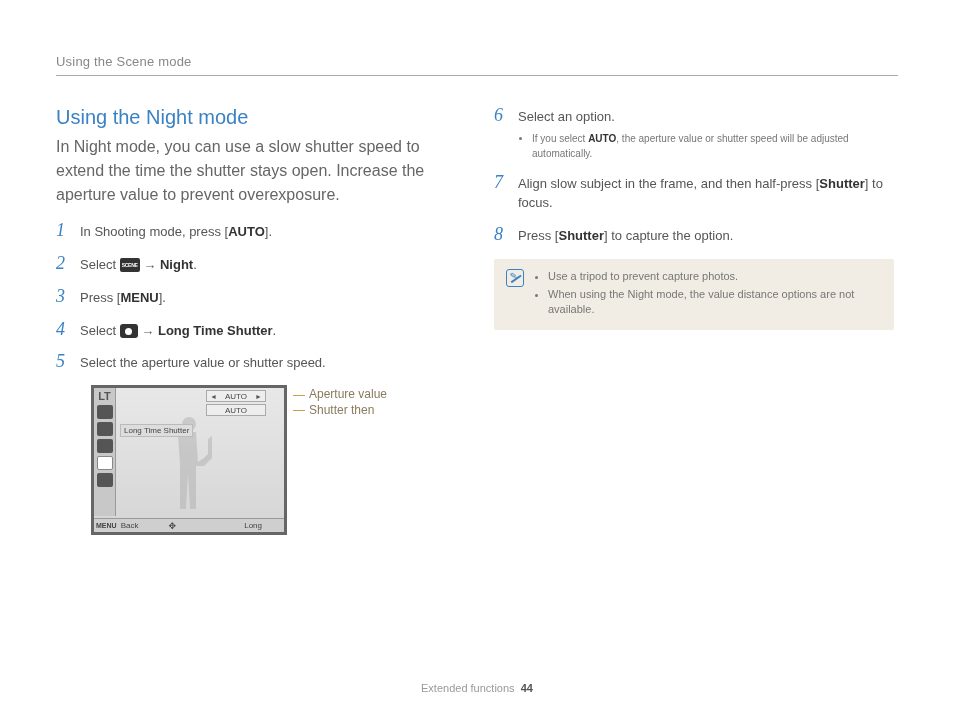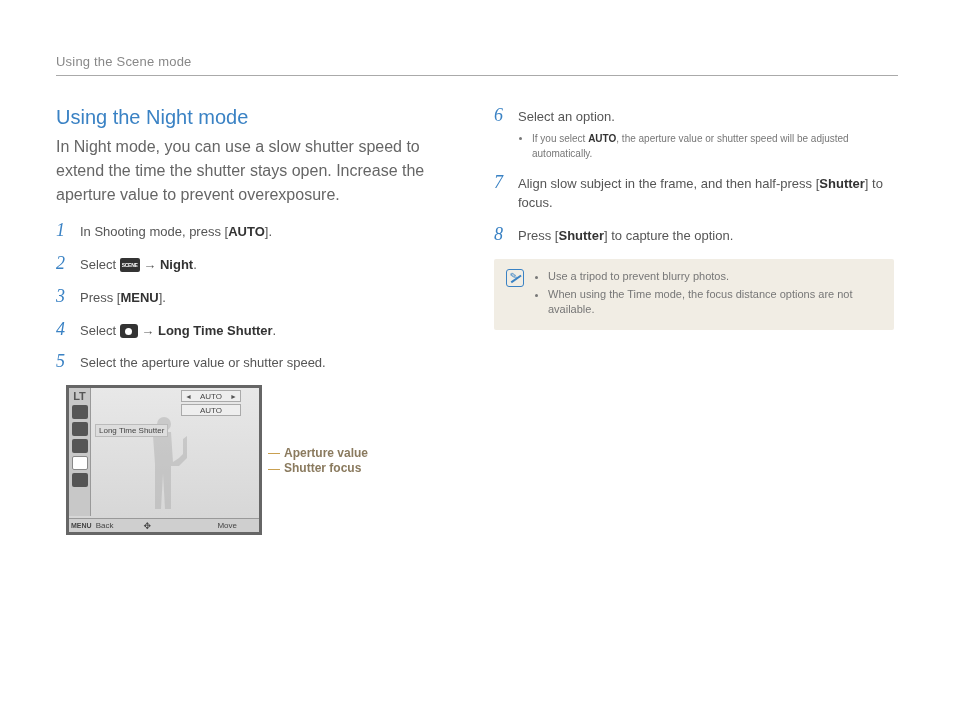--- a/index.html
+++ b/index.html
@@ -17,41 +17,41 @@
   .strong { font-weight: bold; color: #333; }
   .sub { margin-left: 0; margin-top: 4px; }
   .sub li { list-style: disc; font-size: 10px; color: #777; margin-left: 14px; line-height: 1.5; }
   .icon-inline { display: inline-flex; align-items: center; justify-content: center; vertical-align: middle; }
   .scene-icon { width: 20px; height: 14px; background: #333; border-radius: 2px; color: #fff; font-size: 6px; font-weight: bold; position: relative; }
   .scene-icon::before { content: 'SCENE'; position: absolute; top: 4px; left: 2px; font-size: 5px; letter-spacing: -0.3px; }
   .cam-icon { width: 18px; height: 14px; background: #333; border-radius: 3px; position: relative; }
   .cam-icon::after { content: ''; position: absolute; width: 7px; height: 7px; border-radius: 50%; background: #fff; top: 3.5px; left: 5.5px; }
   .cam-icon::before { content: ''; position: absolute; width: 3px; height: 3px; border-radius: 50%; background: #333; top: 5.5px; left: 7.5px; }
   
-  .screenshot-row { display: flex; align-items: center; gap: 6px; margin-top: 4px; margin-left: 10px; }
+  .screenshot-row { display: flex; align-items: flex-start; gap: 6px; margin-top: 4px; margin-left: 35px; }
   .lcd { width: 196px; height: 150px; border: 3px solid #666; background: linear-gradient(#e8e8e8, #d5d5d5); position: relative; font-size: 9px; color: #444; }
   .lcd-left { position: absolute; left: 0; top: 0; width: 22px; height: 128px; background: #c8c8c8; border-right: 1px solid #999; display: flex; flex-direction: column; align-items: center; padding-top: 2px; }
   .lcd-lt { font-weight: bold; font-size: 11px; color: #555; }
   .lcd-left .ic { width: 16px; height: 14px; margin-top: 3px; background: #555; border-radius: 2px; }
   .lcd-left .ic4 { background: #fff; border: 1px solid #888; }
   .lcd-autos { position: absolute; top: 2px; left: 112px; }
   .auto-pill { width: 60px; height: 12px; background: #eee; border: 1px solid #aaa; margin-bottom: 2px; font-size: 8px; display: flex; align-items: center; justify-content: center; position: relative; }
   .auto-pill .arr { position: absolute; font-size: 7px; color: #555; }
   .auto-pill .arr.l { left: 3px; }
   .auto-pill .arr.r { right: 3px; }
   .lcd-label { position: absolute; top: 36px; left: 26px; background: #ddd; padding: 1px 3px; font-size: 8px; border: 1px solid #bbb; }
   .figure { position: absolute; left: 72px; top: 26px; width: 50px; height: 100px; opacity: 0.45; }
   .lcd-bottom { position: absolute; bottom: 0; left: 0; right: 0; height: 14px; background: #cfcfcf; border-top: 1px solid #999; display: flex; align-items: center; font-size: 8px; }
   .lcd-bottom .menu { font-weight: bold; margin-left: 2px; font-size: 7px; }
   .lcd-bottom .back { margin-left: 4px; }
   .lcd-bottom .move { margin-left: auto; margin-right: 22px; }
   .lcd-bottom .cross { margin-right: -2px; margin-left: 30px; font-size: 9px; }
   
   .callouts { font-size: 12px; color: #8a7a5e; line-height: 1.3; padding-top: 2px; }
-  .callout-line { display: flex; align-items: center; font-weight: bold; }
+  .callout-line { display: flex; align-items: center; }
   .line-dash { width: 12px; height: 1px; background: #c9a050; margin-right: 4px; }
   
   .note-box { display: flex; gap: 10px; background: #F1EDE4; border-radius: 2px; padding: 10px 12px; margin-top: 14px; font-size: 11px; color: #777; }
   .note-icon { width: 18px; height: 18px; border: 1.5px solid #3A82C4; border-radius: 3px; flex-shrink: 0; position: relative; color: #3A82C4; }
   .note-icon::after { content: ''; position: absolute; left: 3px; top: 8px; width: 12px; height: 1.5px; background: #3A82C4; transform: rotate(-35deg); }
   .note-icon::before { content: '✎'; position: absolute; font-size: 9px; left: 3px; top: 1px; transform: rotate(-10deg); }
   .note-list li { list-style: disc; margin-left: 14px; margin-bottom: 2px; line-height: 1.4; }
   
   .footer { position: absolute; bottom: 26px; left: 0; right: 0; text-align: center; font-size: 11px; color: #999; }
   .footer .pg { color: #555; font-weight: bold; }
@@ -121,31 +121,31 @@
             </div>
             <div class="auto-pill">
               <span>AUTO</span>
             </div>
           </div>
           <div class="lcd-label">Long Time Shutter</div>
           <div class="lcd-bottom">
             <span class="menu">MENU</span>
             <span class="back">Back</span>
             <span class="cross">✥</span>
-            <span class="move">Move</span>
+            <span class="move">Long</span>
           </div>
         </div>
         <div class="callouts">
           <div class="callout-line">
               <span class="line-dash"></span>
               <span>Aperture value</span>
             </div>
           <div class="callout-line">
               <span class="line-dash"></span>
-              <span>Shutter focus</span>
+              <span>Shutter then</span>
             </div>
         </div>
       </div>
     </div>
 
     <div class="col">
       <ol class="steps">
         <li>
           <span class="stepnum">6</span>
           <span class="steptext">
@@ -167,20 +167,23 @@
           <span class="stepnum">8</span>
           <span class="steptext">
             <span>Press [</span><span class="strong">Shutter</span><span>] to capture the option.</span>
           </span>
         </li>
       </ol>
 
       <div class="note-box">
         <div class="note-icon"></div>
         <ul class="note-list">
-          <li>Use a tripod to prevent blurry photos.</li>
-          <li>When using the Time mode, the focus distance options are not available.</li>
+          <li>Use a tripod to prevent capture photos.</li>
+          <li>When using the Night mode, the value distance options are not available.</li>
         </ul>
       </div>
     </div>
   </div>
 
+  <div class="footer">
+    <span>Extended functions</span>&nbsp;&nbsp;<span class="pg">44</span>
+  </div>
 </div>
 
 </body></html>

